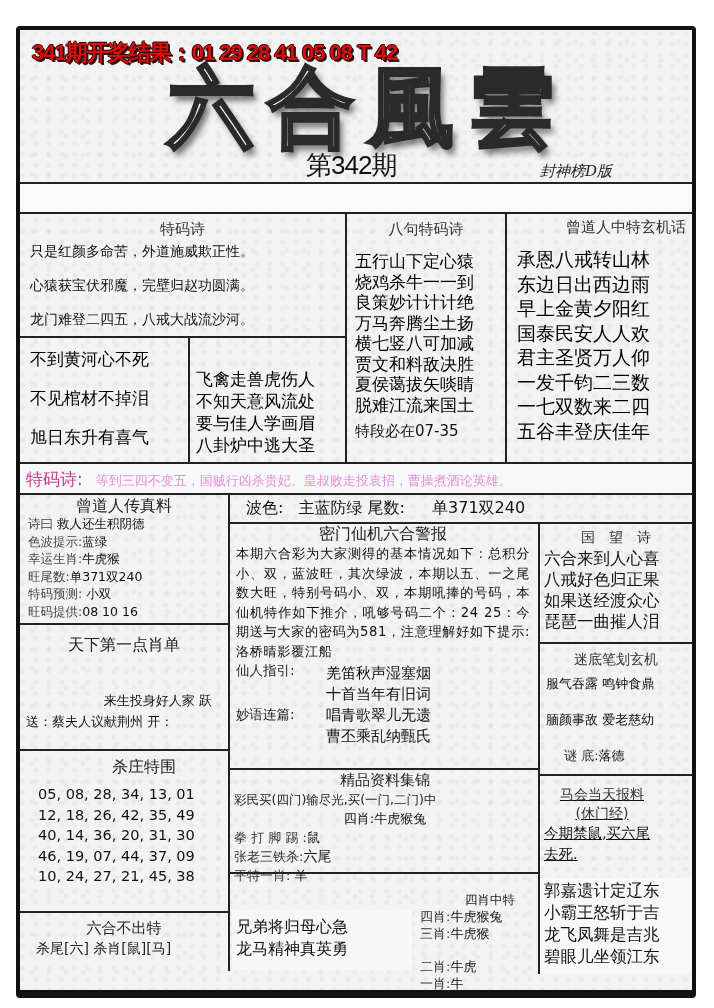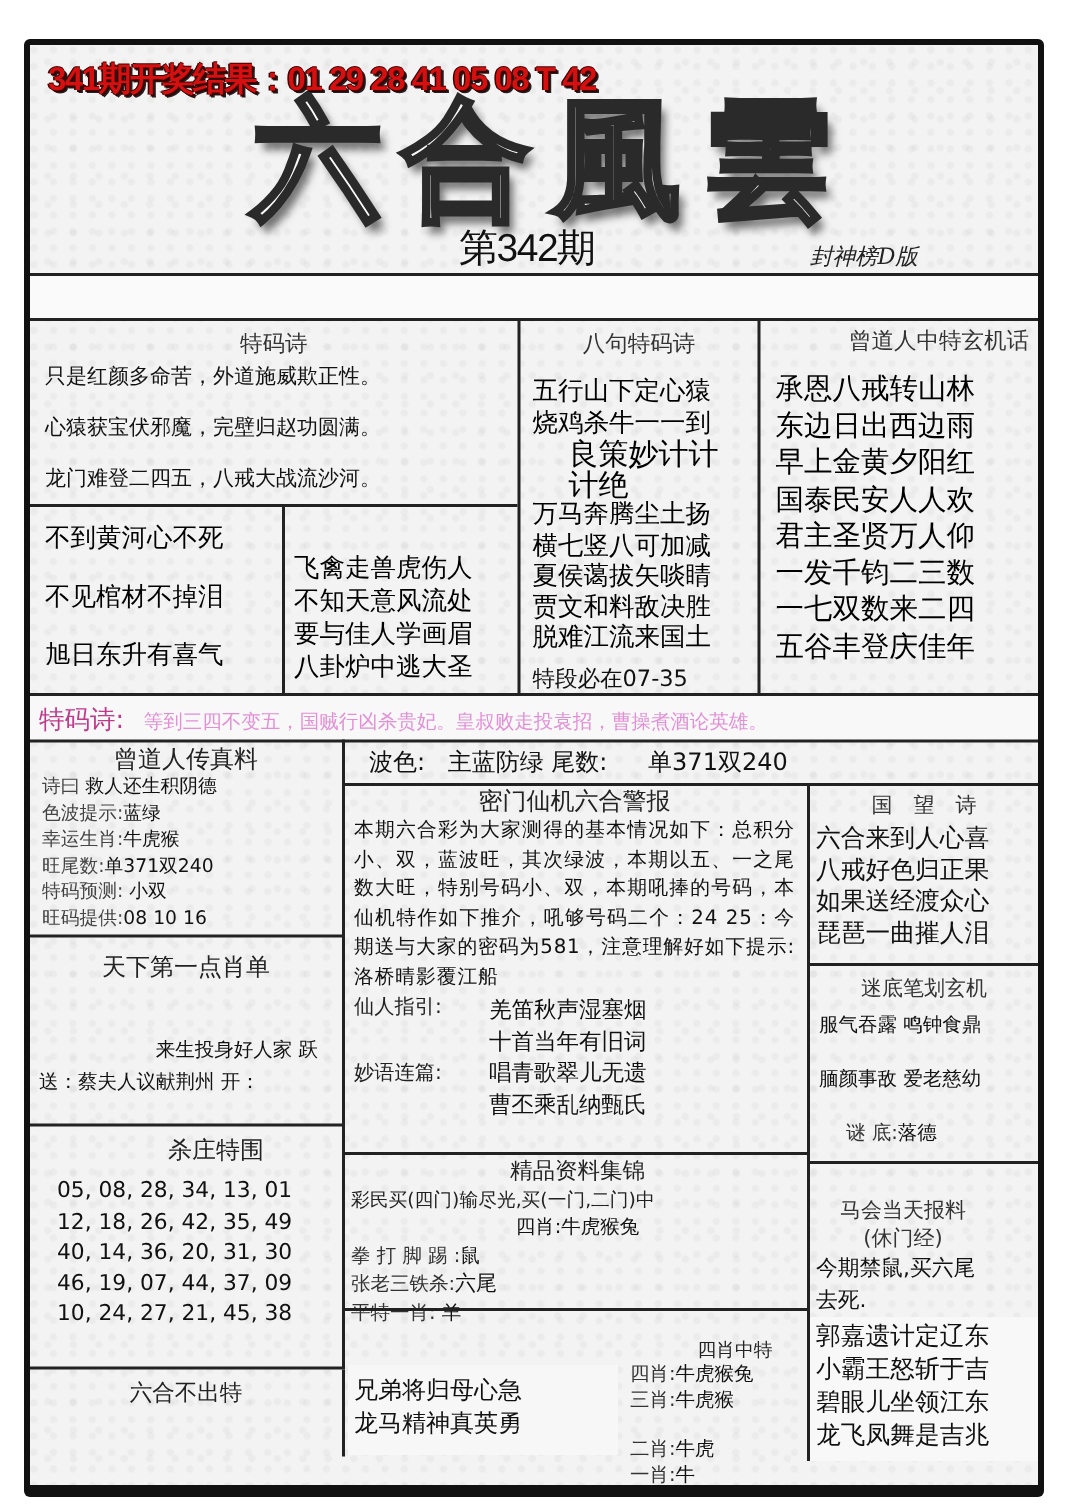--- a/index.html
+++ b/index.html
@@ -86,25 +86,25 @@
     <div class="big" style="font-size:17px; line-height:22px;">不知天意风流处</div>
     <div class="big" style="font-size:17px; line-height:22px;">要与佳人学画眉</div>
     <div class="big" style="font-size:17px; line-height:22px;">八卦炉中逃大圣</div>
   </div>
 
   <div class="vline" style="left:325px; top:182px; height:250px;"></div>
   <div class="abs" style="left:327px; top:184px; width:158px; height:248px; padding:6px 8px;">
     <div class="title" style="margin-bottom:12px;">八句特码诗</div>
     <div class="big" style="font-size:17px; line-height:20.5px;">五行山下定心猿</div>
     <div class="big" style="font-size:17px; line-height:20.5px;">烧鸡杀牛一一到</div>
-    <div class="big" style="font-size:20px; line-height:20.5px;margin-left:24px;">良策妙计计计绝</div>
+    <div class="big" style="font-size:17px; line-height:20.5px;">良策妙计计计绝</div>
     <div class="big" style="font-size:17px; line-height:20.5px;">万马奔腾尘土扬</div>
     <div class="big" style="font-size:17px; line-height:20.5px;">横七竖八可加减</div>
+    <div class="big" style="font-size:17px; line-height:20.5px;">贾文和料敌决胜</div>
     <div class="big" style="font-size:17px; line-height:20.5px;">夏侯蔼拔矢啖睛</div>
-    <div class="big" style="font-size:17px; line-height:20.5px;">贾文和料敌决胜</div>
     <div class="big" style="font-size:17px; line-height:20.5px;">脱难江流来国土</div>
     <div style="font-size:15px; margin-top:7px;">特段必在07-35</div>
   </div>
 
   <div class="vline" style="left:485px; top:182px; height:250px;"></div>
   <div class="abs" style="left:487px; top:184px; width:185px; height:248px; padding:4px 6px;">
     <div class="title" style="text-align:right; margin-bottom:10px;">曾道人中特玄机话</div>
     <div class="big" style="font-size:19px; line-height:24.5px; padding-left:4px;">承恩八戒转山林</div>
     <div class="big" style="font-size:19px; line-height:24.5px; padding-left:4px;">东边日出西边雨</div>
     <div class="big" style="font-size:19px; line-height:24.5px; padding-left:4px;">早上金黄夕阳红</div>
@@ -146,20 +146,21 @@
     <div style="font-size:14.5px; line-height:20.5px; padding-left:12px; white-space:nowrap;">05, 08, 28, 34, 13, 01</div>
     <div style="font-size:14.5px; line-height:20.5px; padding-left:12px; white-space:nowrap;">12, 18, 26, 42, 35, 49</div>
     <div style="font-size:14.5px; line-height:20.5px; padding-left:12px; white-space:nowrap;">40, 14, 36, 20, 31, 30</div>
     <div style="font-size:14.5px; line-height:20.5px; padding-left:12px; white-space:nowrap;">46, 19, 07, 44, 37, 09</div>
     <div style="font-size:14.5px; line-height:20.5px; padding-left:12px; white-space:nowrap;">10, 24, 27, 21, 45, 38</div>
   </div>
   <div class="hline" style="left:0; top:881px; width:208px;"></div>
 
   <div class="abs" style="left:0; top:883px; width:208px; height:60px; padding:6px 6px;">
     <div class="title" style="font-size:15px; color:#222;">六合不出特</div>
+    <div style="font-size:14px; line-height:20px; padding-left:10px; white-space:nowrap; color:#222;">杀尾[六]  杀肖[鼠][马]</div>
   </div>
   <div class="vline" style="left:208px; top:883px; height:58px;"></div>
 
   <div class="abs" style="left:210px; top:465px; width:462px; height:28px; padding:3px 16px; white-space:nowrap; font-size:16px;">
     <span>波色:</span>
     <span style="margin-left:10px;">主蓝防绿</span>
     <span>尾数:</span>
     <span style="margin-left:22px;">单371双240</span>
   </div>
   <div class="hline" style="left:208px; top:492px; width:464px;"></div>
@@ -213,27 +214,27 @@
   <div class="hline" style="left:518px; top:612px; width:154px;"></div>
 
   <div class="abs" style="left:520px; top:614px; width:152px; height:130px; padding:4px 6px;">
     <div class="title" style="font-size:14px; color:#333; line-height:22px; margin-bottom:4px;">迷底笔划玄机</div>
     <div style="font-size:13px; line-height:20px; white-space:nowrap; margin-bottom:16px;">服气吞露  鸣钟食鼎</div>
     <div style="font-size:13px; line-height:20px; white-space:nowrap; margin-bottom:16px;">腼颜事敌  爱老慈幼</div>
     <div style="font-size:13px; line-height:20px; padding-left:18px; white-space:nowrap;"><span style="color:#333;">谜 底:</span><span>落德</span></div>
   </div>
   <div class="hline" style="left:518px; top:744px; width:154px;"></div>
 
-  <div class="abs" style="left:520px; top:746px; width:124px; height:100px; padding:21px 4px;">
+  <div class="abs" style="left:520px; top:746px; width:124px; height:100px; padding:8px 4px;text-decoration:underline;">
     <div class="title" style="font-size:14px; color:#333; line-height:20px;">马会当天报料</div>
     <div class="title" style="font-size:14px; color:#333; line-height:19px;">(休门经)</div>
     <div style="font-size:14.5px; line-height:21px; word-break:break-all;">今期禁鼠,买六尾去死.</div>
   </div>
   <div class="vline" style="left:518px; top:744px; height:200px;"></div>
 
   <div class="abs" style="left:520px; top:848px; width:152px; height:96px; padding:2px 4px; background:#f8f8f8;">
     <div style="font-size:16.5px; line-height:22px;">郭嘉遗计定辽东</div>
     <div style="font-size:16.5px; line-height:22px;">小霸王怒斩于吉</div>
+    <div style="font-size:16.5px; line-height:22px;">龙飞凤舞是吉兆</div>
     <div style="font-size:16.5px; line-height:22px;">碧眼儿坐领江东</div>
-    <div style="font-size:16.5px; line-height:22px;">龙飞凤舞是吉兆</div>
   </div>
 
 </div>
 
 </body></html>

